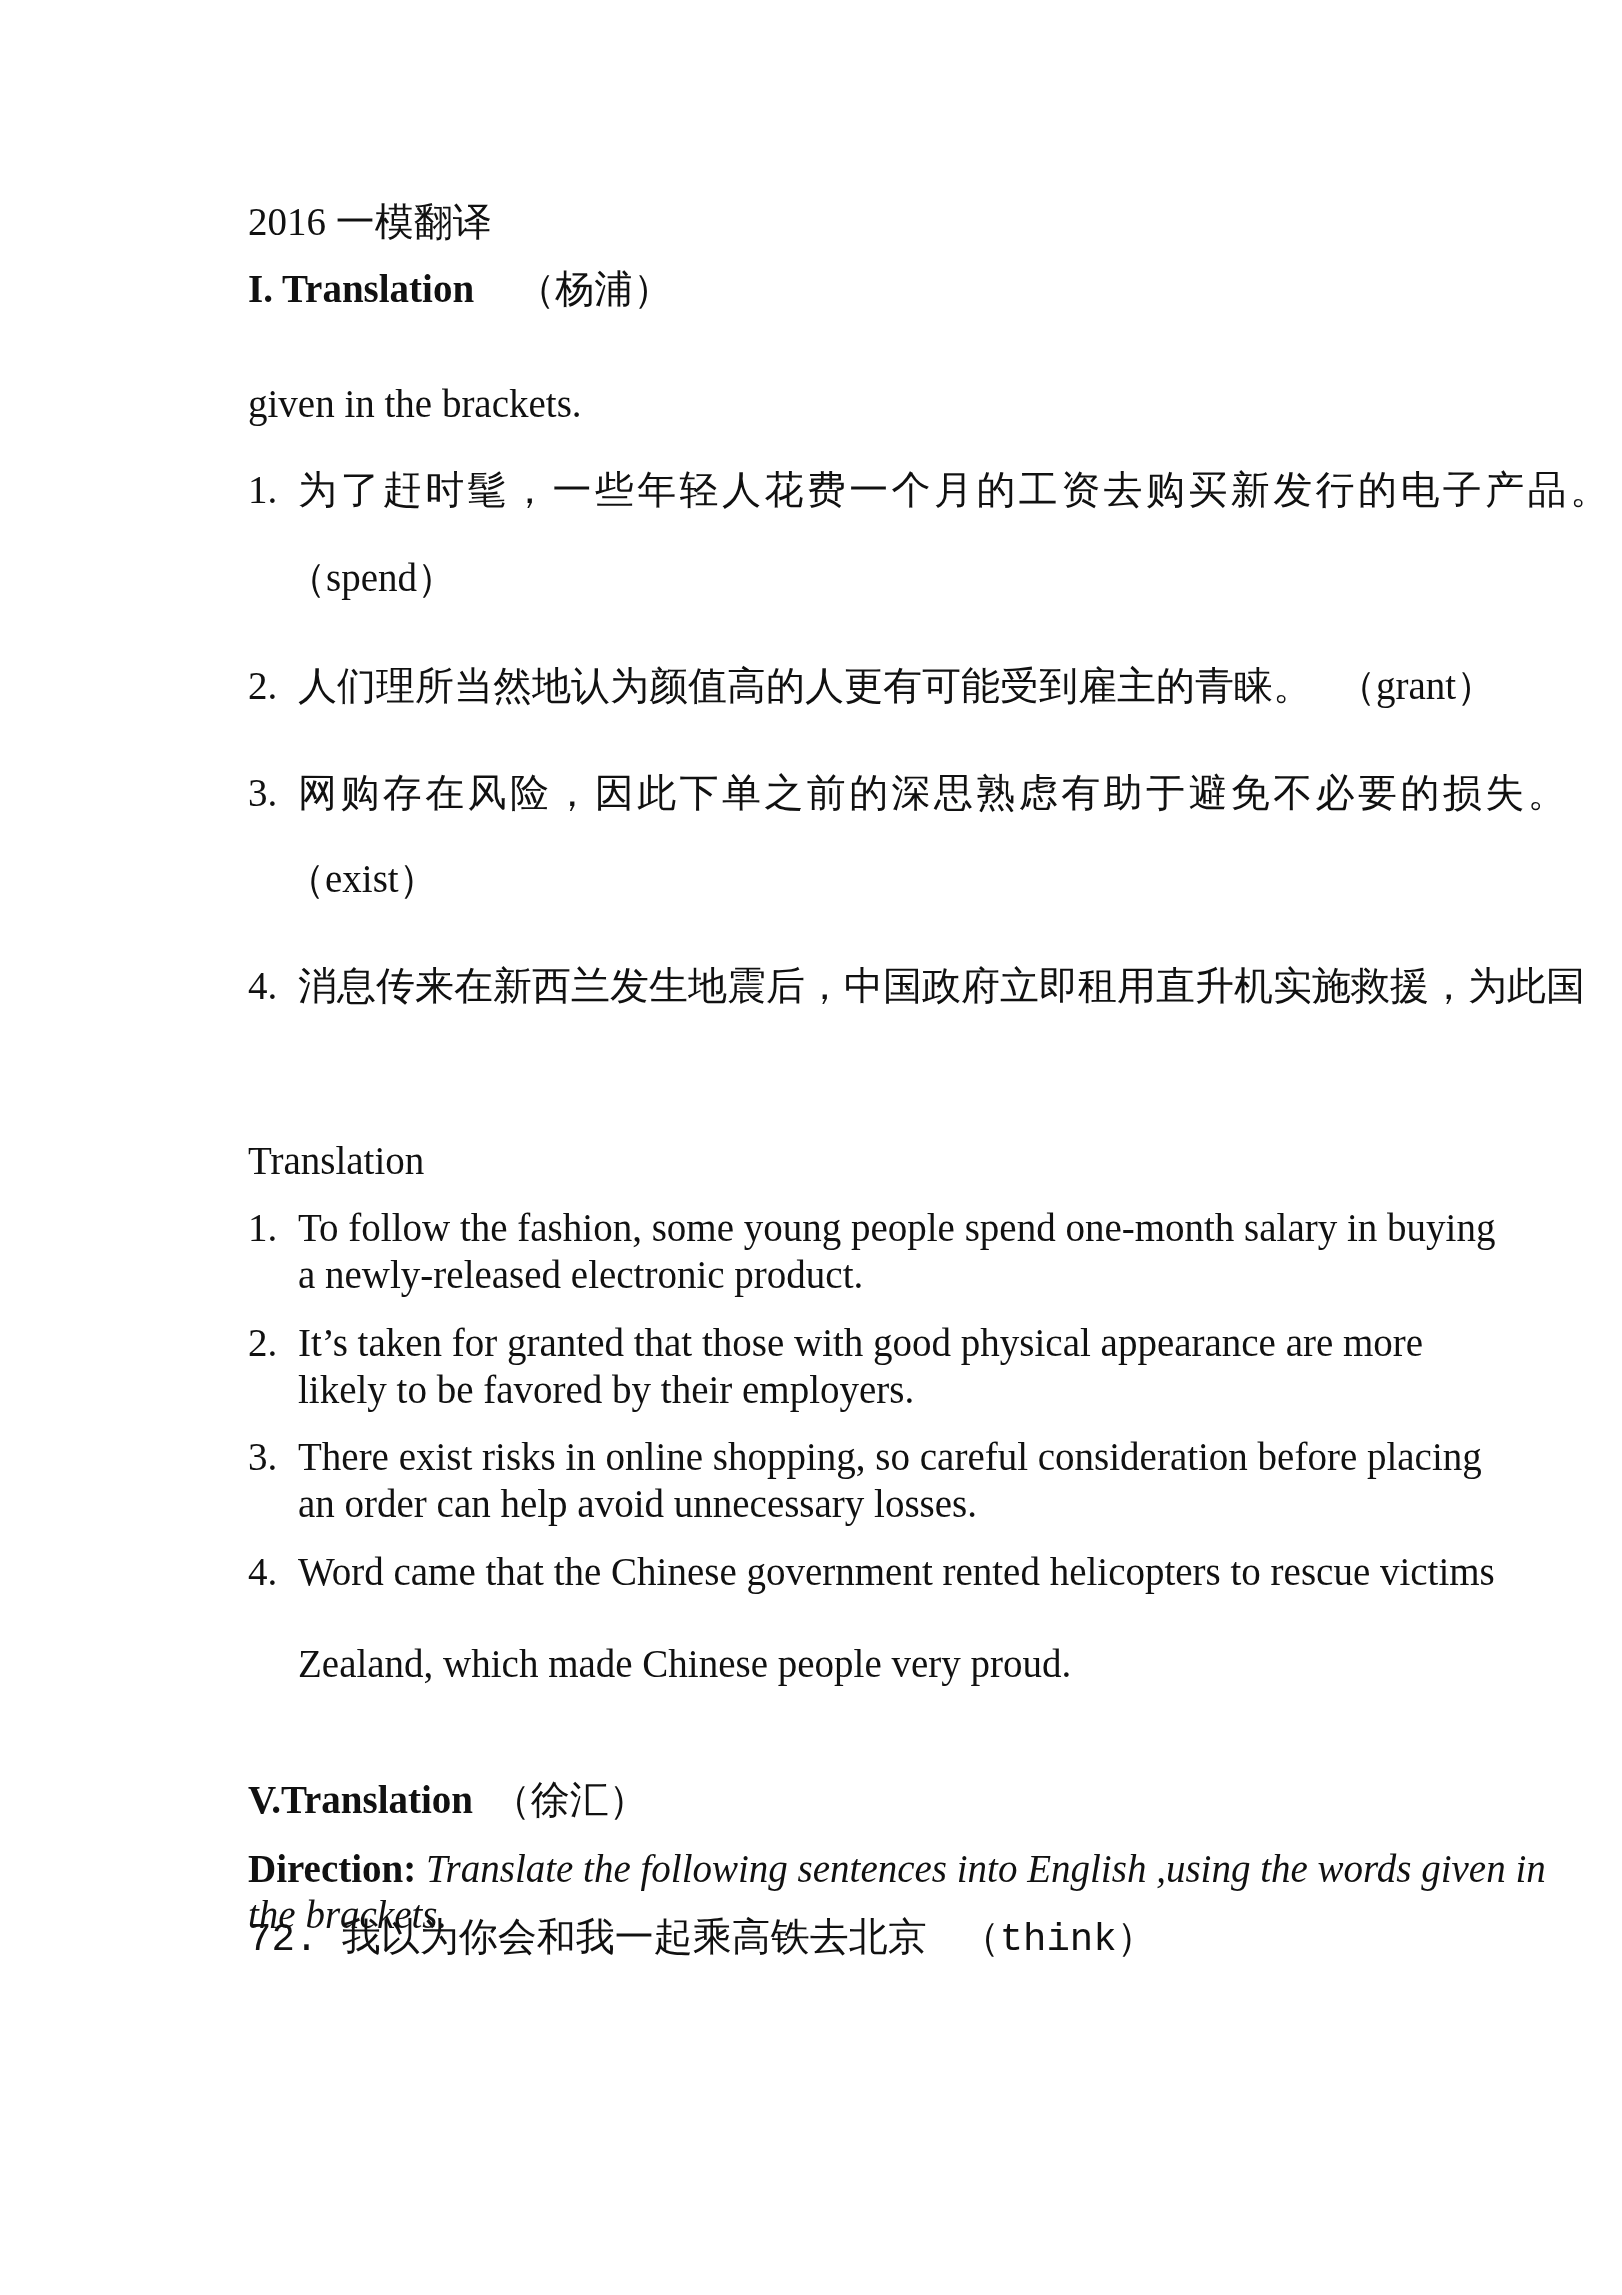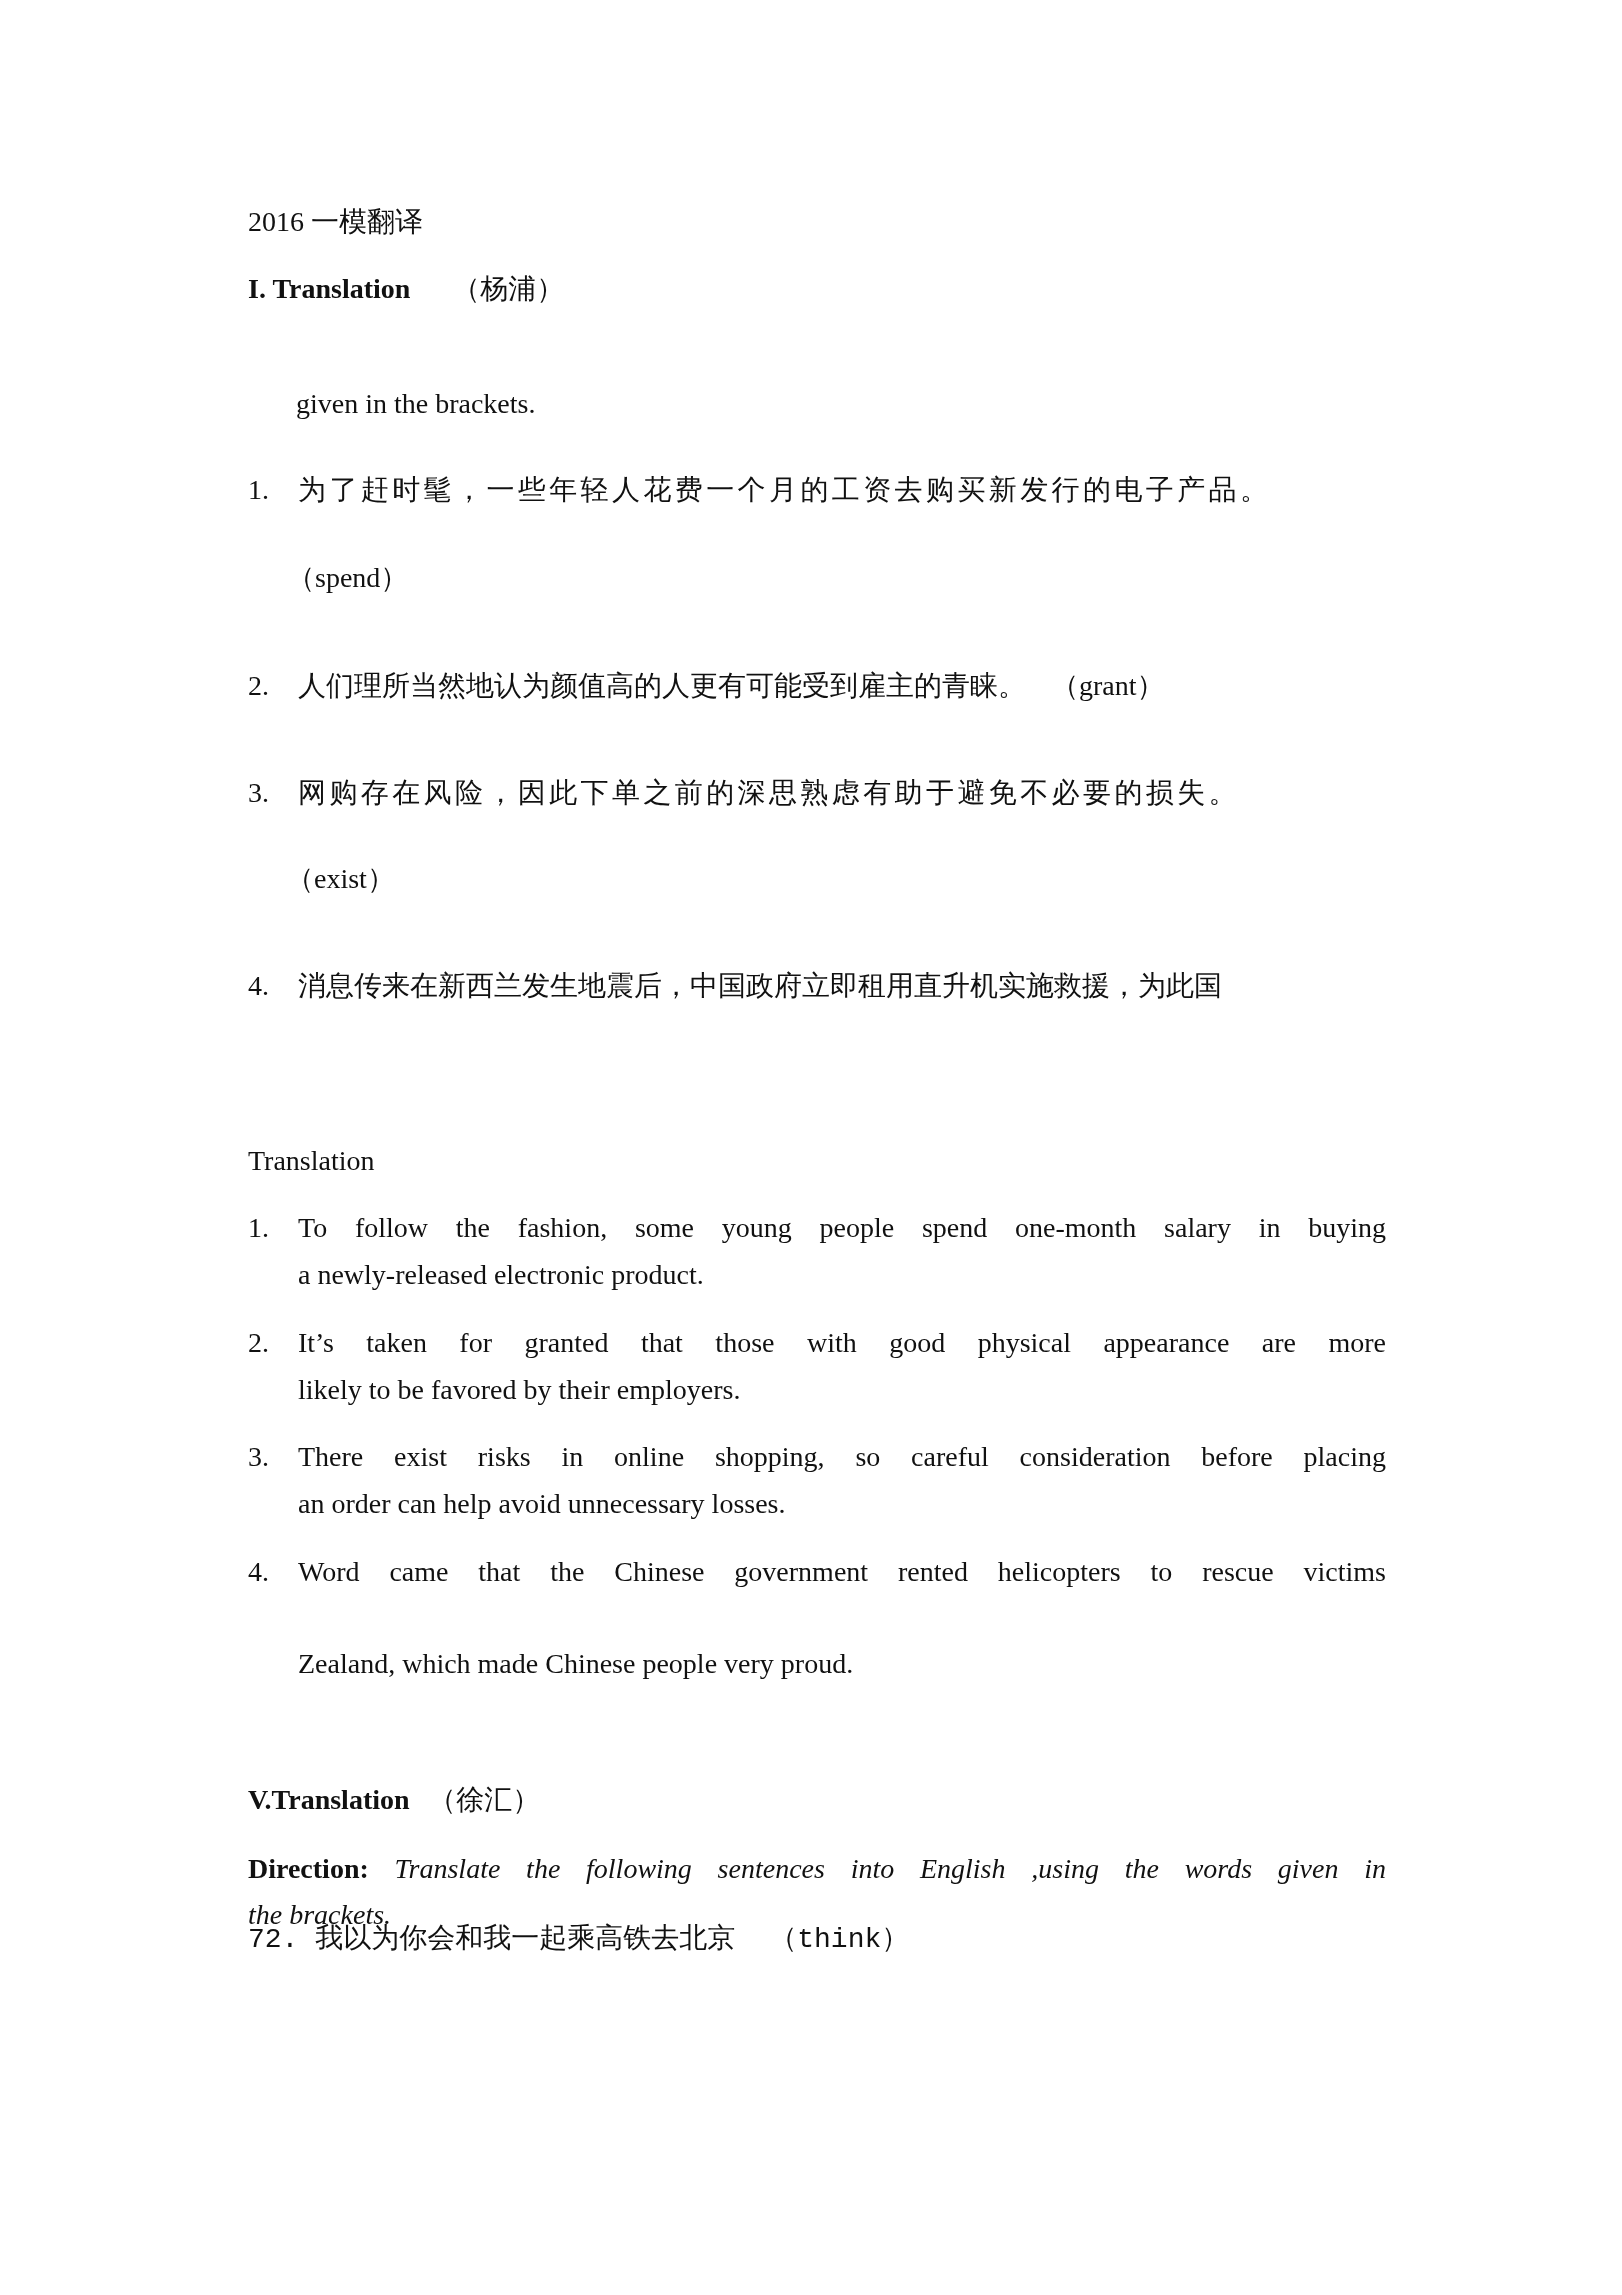--- a/index.html
+++ b/index.html
@@ -1,39 +1,39 @@
 <!DOCTYPE html>
 <html style="font-size:13.5px"><head>
 <meta charset="utf-8">
 <style>
   html, body { margin: 0; padding: 0; background: #ffffff; }
   body { width: 1623px; height: 2295px; position: relative; overflow: hidden;
          font-family: "Liberation Serif", "DejaVu Serif", serif; color: #111; }
   .page { position: absolute; left: 0; top: 0; width: 1623px; height: 2295px; background: #fff; }
-  .line { position: absolute; left: 248px; width: 1138px; font-size: 28px; line-height: 46px; white-space: nowrap; }
+  .line { position: absolute; left: 248px; width: 1138px; font-size: 39px; line-height: 46px; white-space: nowrap; }
   .just { text-align: justify; text-align-last: justify; }
   .bold { font-weight: bold; }
   .ital { font-style: italic; }
   .num { display: inline-block; width: 50px; }
   .indent { left: 298px; width: 1089px; }
   .zh { letter-spacing: 3.4px; }
   .gap { display: inline-block; width: 42px; }
 </style>
 </head>
 <body>
 
 <div class="page">
 
   <div class="line" style="top:199px;">2016 一模翻译</div>
 
   <div class="line" style="top:266px;">
     <span class="bold">I. Translation</span><span class="gap"></span><span>（杨浦）</span>
   </div>
 
-  <div class="line" style="top:381px;margin-left:48px;">given in the brackets.</div>
+  <div class="line" style="top:381px;">given in the brackets.</div>
 
   <div class="line" style="top:467px;">
     <span class="num">1.</span><span class="zh">为了赶时髦，一些年轻人花费一个月的工资去购买新发行的电子产品。</span>
   </div>
   <div class="line indent" style="top:555px;left:287px;">（spend）</div>
 
   <div class="line" style="top:663px;">
     <span class="num">2.</span><span>人们理所当然地认为颜值高的人更有可能受到雇主的青睐。</span><span class="gap" style="width:25px"></span><span>（grant）</span>
   </div>
 

